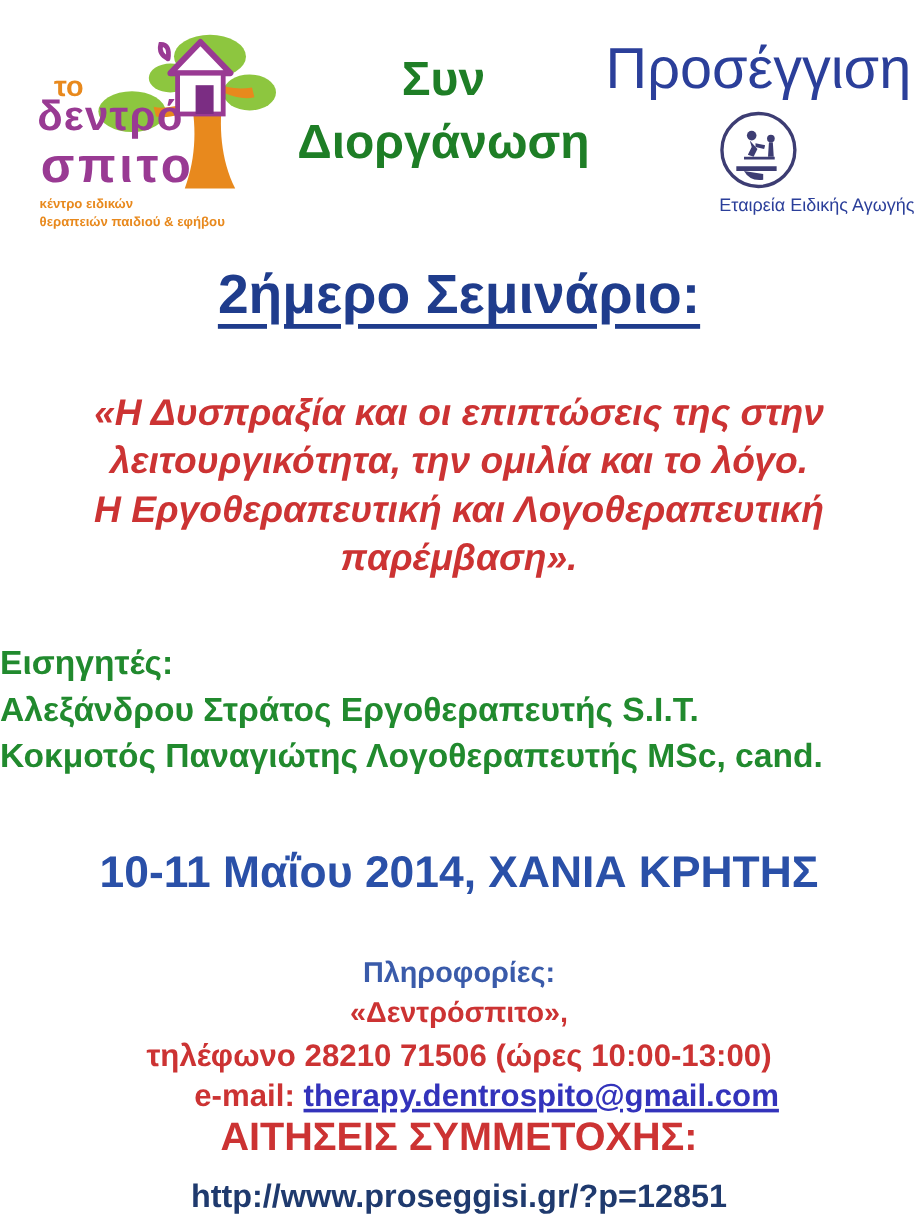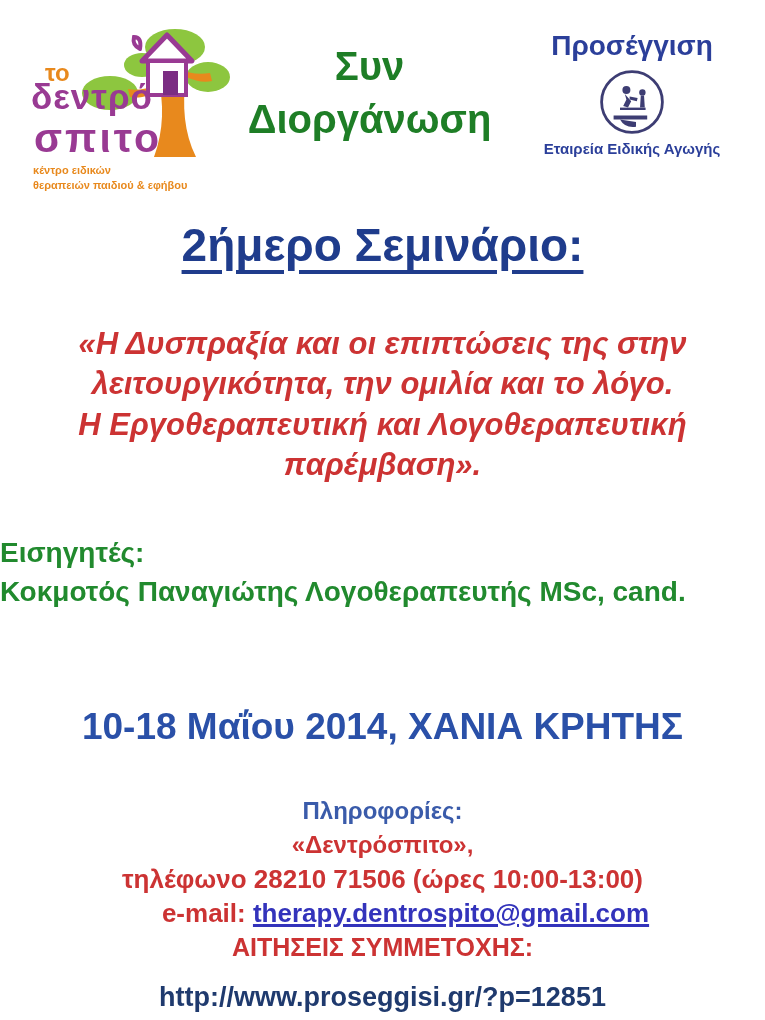--- a/index.html
+++ b/index.html
@@ -19,42 +19,42 @@
   .logo-w1{position:absolute; left:20px; top:34px; color:var(--orange); font-size:24px; font-weight:bold;}
   .logo-w2{position:absolute; left:6px; top:52px; color:var(--purple); font-size:35px; font-weight:bold; letter-spacing:1px;}
   .logo-w3{position:absolute; left:9px; top:90px; color:var(--purple); font-size:41px; font-weight:bold; letter-spacing:3px;}
   .logo-tagline{position:absolute; left:8px; top:138px; width:190px; color:var(--orange);
     font-size:11px; line-height:1.35; font-weight:bold;}
   
   .co-org{position:absolute; left:222px; top:40px; width:295px; text-align:center;
     color:var(--green); font-size:40px; font-weight:bold; line-height:1.32;}
   
   .proseggisi{position:absolute; left:502px; top:30px; width:260px; text-align:center;}
-  .proseggisi-title{color:#2b3f9a; font-size:28px; font-weight:bold;}
+  .proseggisi-title{color:#2b3f9a; font-size:48px; font-weight:normal;}
   .proseggisi-logo{margin:4px auto 2px auto; width:72px; height:72px;}
-  .proseggisi-sub{color:#2b3f9a; font-size:15px; font-weight:bold;}
+  .proseggisi-sub{color:#2b3f9a; font-size:15px; font-weight:normal;text-align:right;}
   
   .seminar-title{position:absolute; top:218px; left:0; width:100%; text-align:center;
     color:var(--navy); font-size:46px; font-weight:bold;
     text-decoration:underline; text-decoration-thickness:4px; text-underline-offset:9px;}
   .topic{position:absolute; top:324px; left:0; width:100%; text-align:center;
     color:var(--red); font-size:31px; font-weight:bold; font-style:italic; line-height:1.30;}
   .speakers{position:absolute; top:534px; left:0; width:100%; 
     color:#218a2e; font-size:28px; font-weight:bold; line-height:1.38;}
   .date-loc{position:absolute; top:706px; left:0; width:100%; text-align:center;
     color:var(--blue); font-size:37px; font-weight:bold;}
   
   .info{position:absolute; top:794px; left:0; width:100%; text-align:center; line-height:34px;}
   .info-heading{color:var(--info_blue); font-size:24px; font-weight:bold;}
   .info-org{color:var(--red); font-size:24px; font-weight:bold;}
   .info-phone{color:var(--red); font-size:26px; font-weight:bold;}
   .info-email{font-size:26px; font-weight:bold;}
   .email-label{color:var(--red);margin-left:46px;}
   .email-link{color:var(--link_blue); text-decoration:underline; text-decoration-thickness:3px; cursor:pointer;}
-  .info-apps{color:var(--red); font-size:25px; font-weight:bold;}
+  .info-apps{color:var(--red); font-size:33px; font-weight:bold;}
   .info-url{color:var(--url_navy); font-size:27px; font-weight:bold; cursor:pointer;margin-top:16px;}
 </style>
 </head>
 <body>
 
 <div class="poster">
 
   <div class="logo-dentrospito">
     <svg width="150" height="140" viewBox="0 0 150 140">
 
@@ -112,24 +112,25 @@
 
   <div class="topic">
     <div>«Η Δυσπραξία και οι επιπτώσεις της στην</div>
     <div>λειτουργικότητα, την ομιλία και το λόγο.</div>
     <div>Η Εργοθεραπευτική και Λογοθεραπευτική</div>
     <div>παρέμβαση».</div>
   </div>
 
   <div class="speakers">
     <div>Εισηγητές:</div>
+    <div>Αλεξάνδρου Στράτος Εργοθεραπευτής S.I.T.</div>
     <div>Κοκμοτός Παναγιώτης Λογοθεραπευτής MSc, cand.</div>
   </div>
 
-  <div class="date-loc">10-18 Μαΐου 2014, ΧΑΝΙΑ ΚΡΗΤΗΣ</div>
+  <div class="date-loc">10-11 Μαΐου 2014, ΧΑΝΙΑ ΚΡΗΤΗΣ</div>
 
   <div class="info">
     <div class="info-heading">Πληροφορίες:</div>
     <div class="info-org">«Δεντρόσπιτο»,</div>
     <div class="info-phone">τηλέφωνο 28210 71506 (ώρες 10:00-13:00)</div>
     <div class="info-email">
       <span class="email-label">e-mail:</span>
       <span class="email-link">therapy.dentrospito@gmail.com</span>
     </div>
     <div class="info-apps">ΑΙΤΗΣΕΙΣ ΣΥΜΜΕΤΟΧΗΣ:</div>

